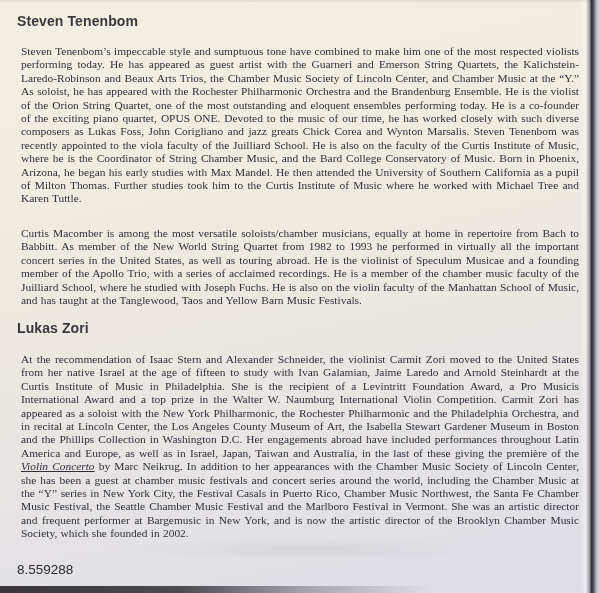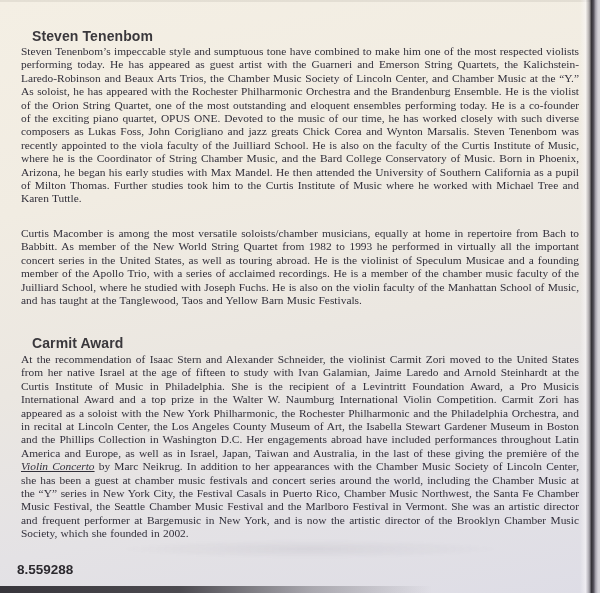--- a/index.html
+++ b/index.html
@@ -18,21 +18,21 @@
       #e4e2e5 78%,
       var(--page-bottom,#dedde6) 100%);
     overflow:hidden;
   }
   .page::before {
     content:""; position:absolute; top:0; left:0; right:0; height:2px;
     background:rgba(90,85,80,0.10);
   }
   .bio-heading {
     position:absolute; left:17px;
-    margin:15px;
+    margin:0;
     font-family:"Liberation Sans","DejaVu Sans",sans-serif;
     font-weight:bold;
     font-size:14px; line-height:16px;
     letter-spacing:0.1px;
     color:var(--heading-text,#3a383c);
   }
   .bio-paragraph {
     position:absolute; left:17px; width:558px;
     margin:4px;
     font-size:11.4px; line-height:13.4px;
@@ -42,21 +42,21 @@
   }
   #heading-1 { top:13px; }
   #para-1    { top:41px; }
   #heading-2 { top:202px; }
   #para-2    { top:223px; }
   #heading-3 { top:320px; }
   #para-3    { top:349px; }
   .footer-row {
     position:absolute; left:0; top:562px; width:600px; height:20px;
     font-family:"Liberation Sans","DejaVu Sans",sans-serif;
-    font-weight:bold; font-size:13.5px;
+    font-weight:normal; font-size:13.5px;
     color:var(--footer-text,#2c2a2f);
   }
   .catalog-number { position:absolute; left:17px; top:0; }
   .page-number    { position:absolute; right:23px; top:0;margin-top:48px; }
   .edge-right {
     position:absolute; top:0; right:0; width:20px; height:593px;
     background:linear-gradient(to right,
       rgba(0,0,0,0) 0%,
       rgba(250,248,250,0.55) 28%,
       rgba(120,116,124,0.55) 46%,
@@ -86,21 +86,21 @@
 
 <div class="page">
 
   <h2 class="bio-heading" id="heading-1">Steven Tenenbom</h2>
 
   <p class="bio-paragraph" id="para-1">Steven Tenenbom’s impeccable style and sumptuous tone have combined to make him one of the most respected violists performing today. He has appeared as guest artist with the Guarneri and Emerson String Quartets, the Kalichstein-Laredo-Robinson and Beaux Arts Trios, the Chamber Music Society of Lincoln Center, and Chamber Music at the “Y.” As soloist, he has appeared with the Rochester Philharmonic Orchestra and the Brandenburg Ensemble. He is the violist of the Orion String Quartet, one of the most outstanding and eloquent ensembles performing today. He is a co-founder of the exciting piano quartet, OPUS ONE. Devoted to the music of our time, he has worked closely with such diverse composers as Lukas Foss, John Corigliano and jazz greats Chick Corea and Wynton Marsalis. Steven Tenenbom was recently appointed to the viola faculty of the Juilliard School. He is also on the faculty of the Curtis Institute of Music, where he is the Coordinator of String Chamber Music, and the Bard College Conservatory of Music. Born in Phoenix, Arizona, he began his early studies with Max Mandel. He then attended the University of Southern California as a pupil of Milton Thomas. Further studies took him to the Curtis Institute of Music where he worked with Michael Tree and Karen Tuttle.</p>
 
 
   <p class="bio-paragraph" id="para-2">Curtis Macomber is among the most versatile soloists/chamber musicians, equally at home in repertoire from Bach to Babbitt. As member of the New World String Quartet from 1982 to 1993 he performed in virtually all the important concert series in the United States, as well as touring abroad. He is the violinist of Speculum Musicae and a founding member of the Apollo Trio, with a series of acclaimed recordings. He is a member of the chamber music faculty of the Juilliard School, where he studied with Joseph Fuchs. He is also on the violin faculty of the Manhattan School of Music, and has taught at the Tanglewood, Taos and Yellow Barn Music Festivals.</p>
 
-  <h2 class="bio-heading" id="heading-3">Carmit Award</h2>
+  <h2 class="bio-heading" id="heading-3">Lukas Zori</h2>
 
   <p class="bio-paragraph" id="para-3"><span>At the recommendation of Isaac Stern and Alexander Schneider, the violinist Carmit Zori moved to the United States from her native Israel at the age of fifteen to study with Ivan Galamian, Jaime Laredo and Arnold Steinhardt at the Curtis Institute of Music in Philadelphia. She is the recipient of a Levintritt Foundation Award, a Pro Musicis International Award and a top prize in the Walter W. Naumburg International Violin Competition. Carmit Zori has appeared as a soloist with the New York Philharmonic, the Rochester Philharmonic and the Philadelphia Orchestra, and in recital at Lincoln Center, the Los Angeles County Museum of Art, the Isabella Stewart Gardener Museum in Boston and the Phillips Collection in Washington D.C. Her engagements abroad have included performances throughout Latin America and Europe, as well as in Israel, Japan, Taiwan and Australia, in the last of these giving the première of the </span><span class="italic">Violin Concerto</span><span> by Marc Neikrug. In addition to her appearances with the Chamber Music Society of Lincoln Center, she has been a guest at chamber music festivals and concert series around the world, including the Chamber Music at the “Y” series in New York City, the Festival Casals in Puerto Rico, Chamber Music Northwest, the Santa Fe Chamber Music Festival, the Seattle Chamber Music Festival and the Marlboro Festival in Vermont. She was an artistic director and frequent performer at Bargemusic in New York, and is now the artistic director of the Brooklyn Chamber Music Society, which she founded in 2002.</span></p>
 
   <div class="ghost-show-through"></div>
 
   <div class="footer-row">
     <span class="catalog-number">8.559288</span>
     <span class="page-number">10</span>
   </div>
 

